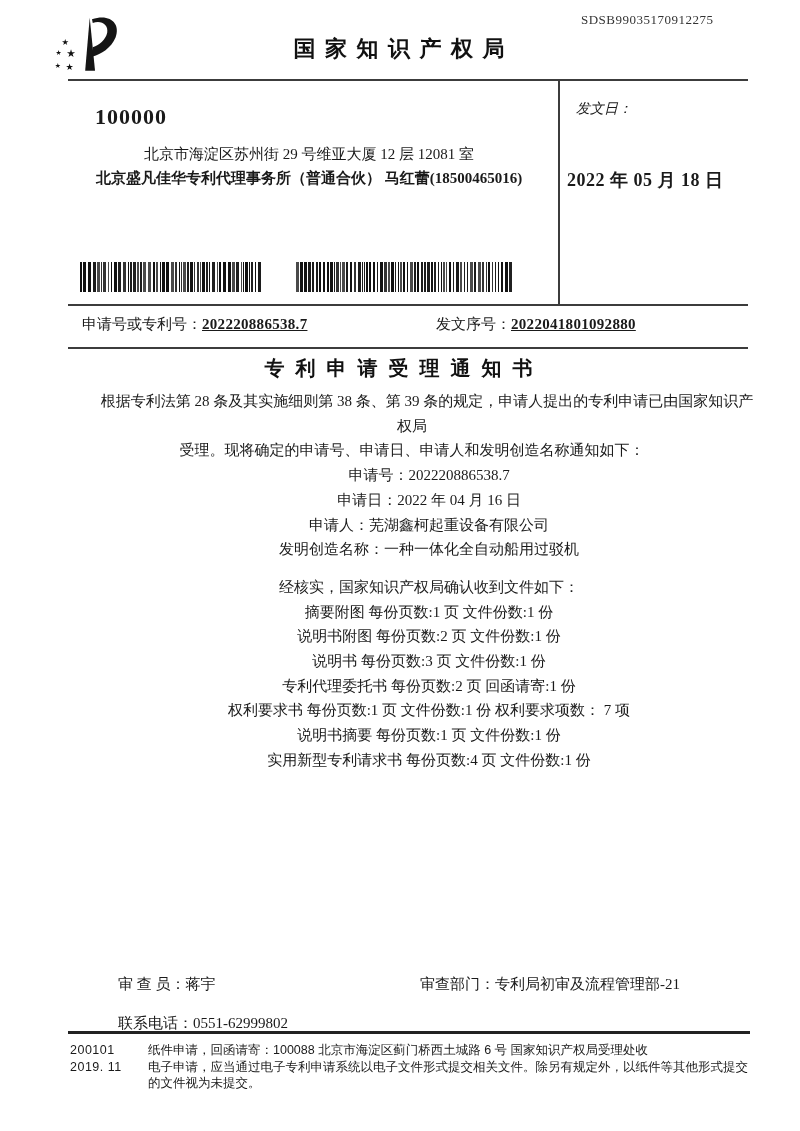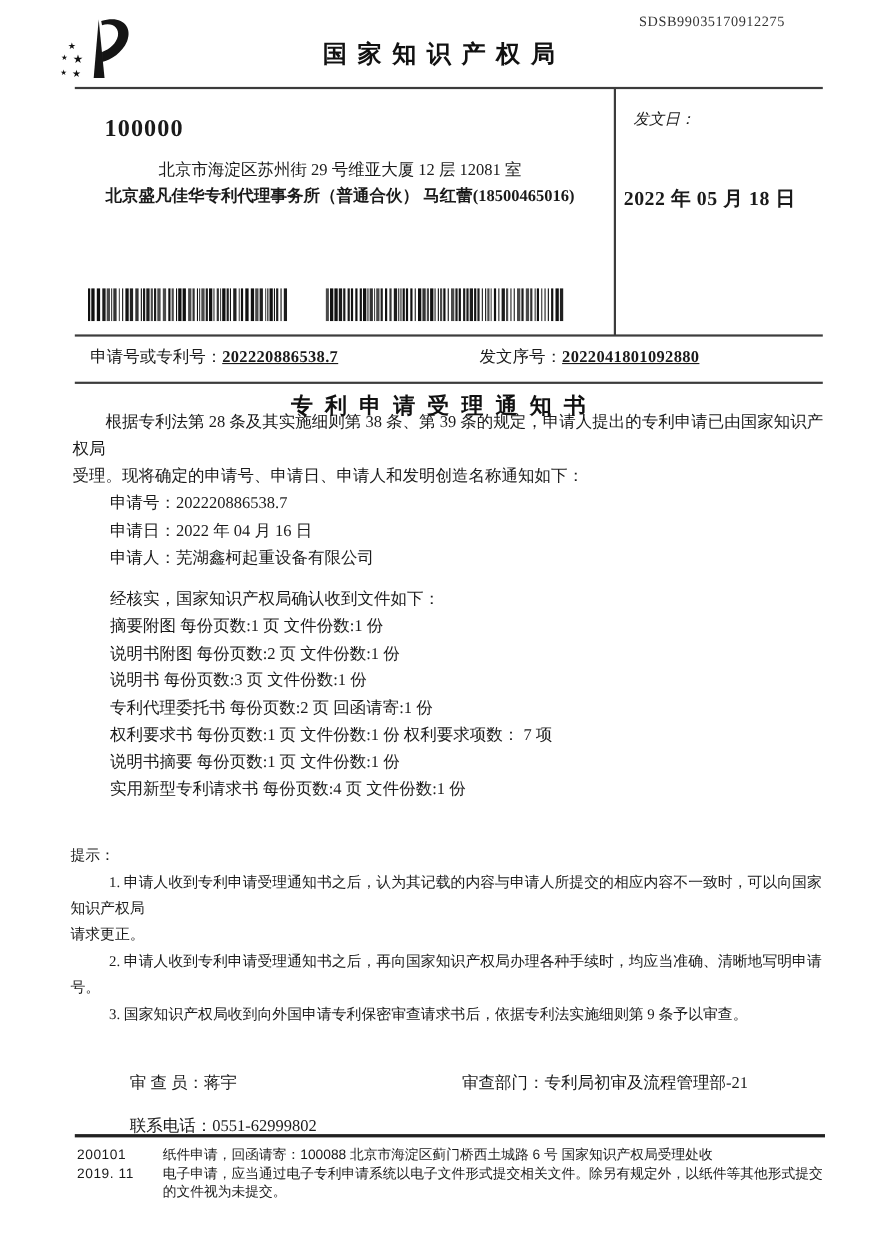--- a/index.html
+++ b/index.html
@@ -37,22 +37,22 @@
   .numbers-row{position:absolute;left:0;top:315px;width:800px;font-size:15px;}
   .num-group{position:absolute;white-space:nowrap;}
   .num-app{left:82px;}
   .num-serial{left:436px;}
   .num-group b{letter-spacing:.3px;text-decoration:underline;}
   .notice-title{
     left:0;top:355px;width:100%;text-align:center;
     font-size:20px;font-weight:bold;letter-spacing:3px;color:#111;
   }
   .body-block{
-    left:66px;top:372px;width:692px;
-    font-size:15px;line-height:24.7px;
+    left:66px;top:389px;width:692px;
+    font-size:15px;line-height:24.7px;text-align:center;
   }
   .body-block p{margin:0;}
   .indent2{text-indent:2em;}
   .pad-fields{padding-left:34px;}
   .spacer13{height:13px;}
   .tips-block{
     left:64px;top:766px;width:694px;
     font-size:13.5px;line-height:24px;color:#1a1a1a;
   }
   .tips-block p{margin:0;}
@@ -234,38 +234,32 @@
   <div class="rule rule-mid2"></div>
 
   <div class="abs notice-title">专 利 申 请 受 理 通 知 书</div>
 
   <div class="abs body-block">
     <p class="indent2">根据专利法第 28 条及其实施细则第 38 条、第 39 条的规定，申请人提出的专利申请已由国家知识产权局</p>
     <p>受理。现将确定的申请号、申请日、申请人和发明创造名称通知如下：</p>
     <p class="pad-fields">申请号：202220886538.7</p>
     <p class="pad-fields">申请日：2022 年 04 月 16 日</p>
     <p class="pad-fields">申请人：芜湖鑫柯起重设备有限公司</p>
+    <p class="pad-fields">发明创造名称：一种一体化全自动船用过驳机</p>
     <div class="spacer13"></div>
     <p class="pad-fields">经核实，国家知识产权局确认收到文件如下：</p>
     <p class="pad-fields">摘要附图 每份页数:1 页  文件份数:1 份</p>
     <p class="pad-fields">说明书附图 每份页数:2 页  文件份数:1 份</p>
     <p class="pad-fields">说明书 每份页数:3 页  文件份数:1 份</p>
     <p class="pad-fields">专利代理委托书 每份页数:2 页  回函请寄:1 份</p>
     <p class="pad-fields">权利要求书 每份页数:1 页  文件份数:1 份  权利要求项数：  7 项</p>
     <p class="pad-fields">说明书摘要 每份页数:1 页  文件份数:1 份</p>
     <p class="pad-fields">实用新型专利请求书 每份页数:4 页  文件份数:1 份</p>
   </div>
 
-  <div class="abs tips-block">
-    <p>提示：</p>
-    <p class="tip-indent">1. 申请人收到专利申请受理通知书之后，认为其记载的内容与申请人所提交的相应内容不一致时，可以向国家知识产权局</p>
-    <p>请求更正。</p>
-    <p class="tip-indent">2. 申请人收到专利申请受理通知书之后，再向国家知识产权局办理各种手续时，均应当准确、清晰地写明申请号。</p>
-    <p class="tip-indent">3. 国家知识产权局收到向外国申请专利保密审查请求书后，依据专利法实施细则第 9 条予以审查。</p>
-  </div>
 
   <div class="review-row">
     <span class="examiner"><span>审 查 员：</span><span>蒋宇</span></span>
     <span class="department"><span>审查部门：</span><span>专利局初审及流程管理部-21</span></span>
   </div>
   <div class="abs phone"><span>联系电话：</span><span>0551-62999802</span></div>
 
   <div class="rule rule-thick"></div>
 
   <div class="abs footer">

